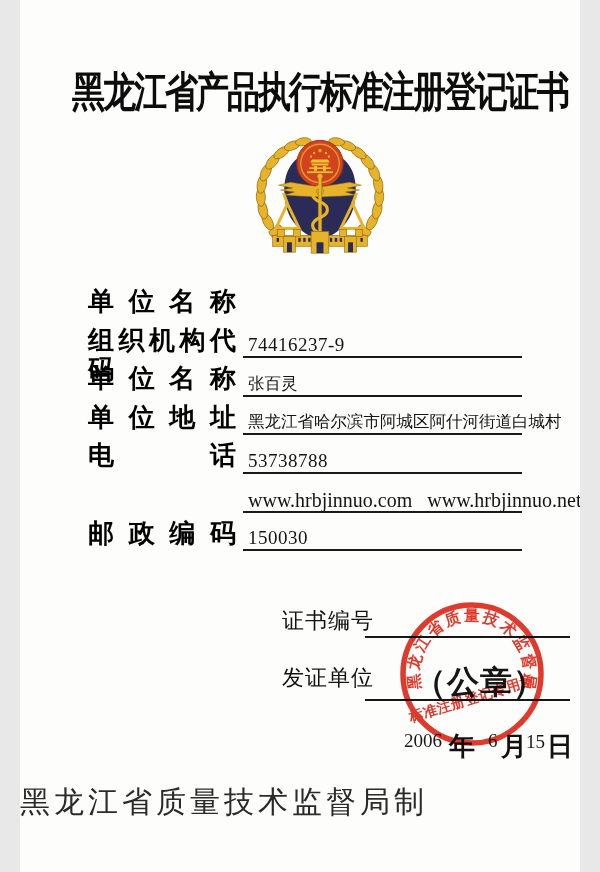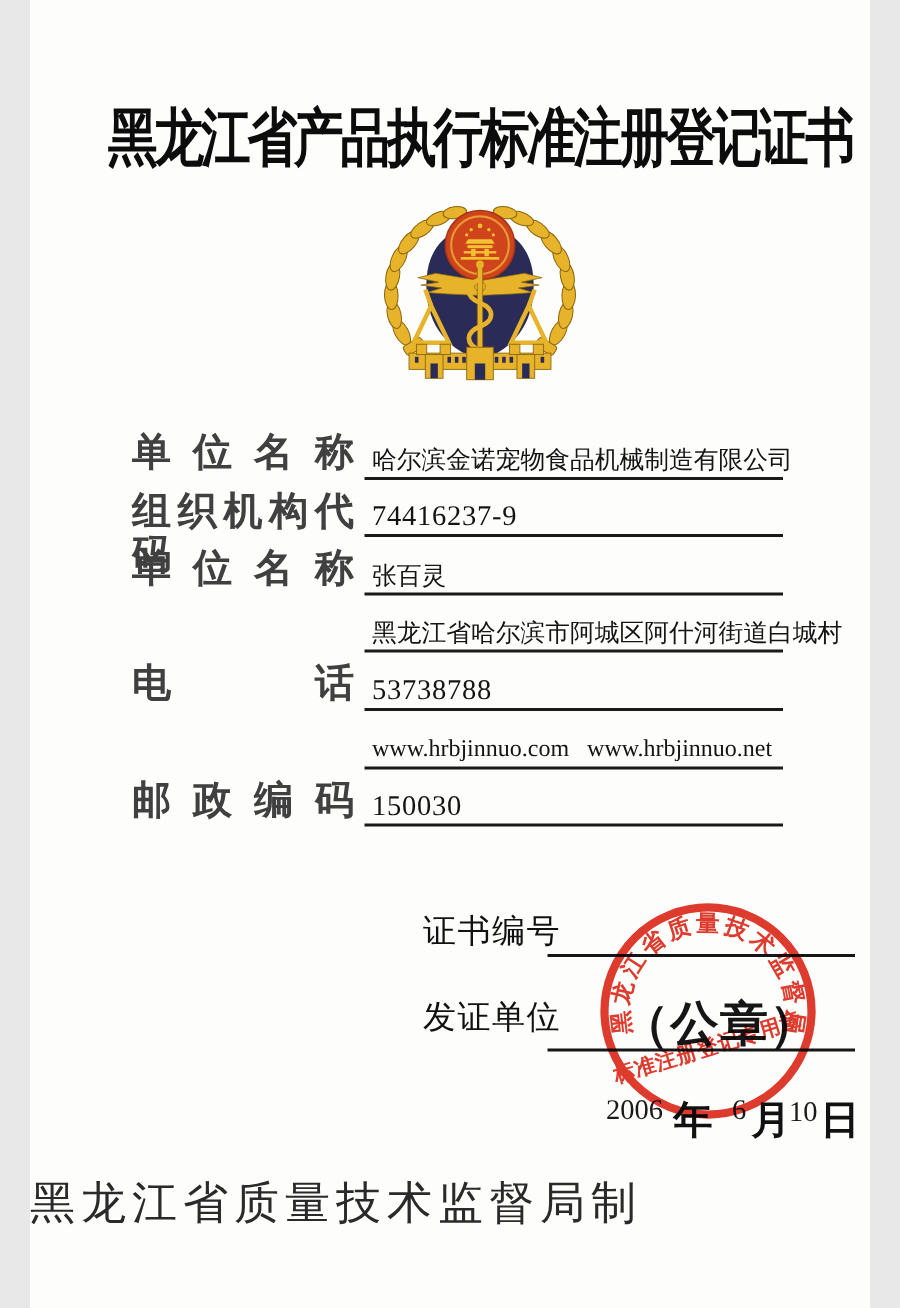--- a/index.html
+++ b/index.html
@@ -15,31 +15,31 @@
     transform:scaleY(1.27); transform-origin:top center; white-space:nowrap;
   }
   
   .emblem { position:absolute; left:231px; top:136px; width:138px; height:118px; }
   
   .fields { position:absolute; left:68px; top:286px; width:434px; }
   .field-row { position:relative; height:38.6px; }
   .field-label {
     position:absolute; left:0; top:1px; width:148px;
     font-size:26px; font-weight:bold; line-height:29px;
-    text-align:justify; text-align-last:justify; color:#404040;
+    text-align:justify; text-align-last:justify; color:#000000;
   }
   .field-value {
     position:absolute; left:155px; right:0; bottom:5px;
     border-bottom:2px solid #1a1a1a; padding:0 0 1px 5px;
     font-size:16.5px; line-height:20px; white-space:pre; overflow:visible;
   }
   .field-row:nth-child(2) .field-value,
   .field-row:nth-child(5) .field-value,
   .field-row:nth-child(7) .field-value { font-size:19px; letter-spacing:0.5px; }
-  .field-row:nth-child(6) .field-value { font-size:16px; }
+  .field-row:nth-child(6) .field-value { font-size:20px; }
   .field-row:nth-child(4) .field-value { white-space:nowrap; }
   
   .cert-label {
     position:absolute; font-size:22px; font-weight:normal; letter-spacing:1px;
     color:#111; white-space:nowrap;
   }
   .cert-no-label { left:262px; top:606px; }
   .issuer-label  { left:262px; top:663px; }
   .gongzhang { position:absolute; left:394px; top:661px; font-size:32px; font-weight:bold; color:#161616; letter-spacing:1px; }
   .rule { position:absolute; height:2px; background:#161616; }
@@ -157,31 +157,31 @@
           <rect x="85" y="102.5" width="2.4" height="4"></rect>
         <rect x="90" y="102.5" width="2.4" height="4"></rect>
           <rect x="111" y="102.5" width="2.4" height="4"></rect>
       </g>
     </g>
   </svg>
 
   <div class="fields">
     <div class="field-row">
       <span class="field-label">单位名称</span>
-      <span class="field-value">哈尔滨金诺宠物食品机械制造有限公司</span>
     </div>
     <div class="field-row">
       <span class="field-label">组织机构代码</span>
       <span class="field-value">74416237-9</span>
     </div>
     <div class="field-row">
       <span class="field-label">单位名称</span>
       <span class="field-value">张百灵</span>
     </div>
     <div class="field-row">
+      <span class="field-label">单位地址</span>
       <span class="field-value">黑龙江省哈尔滨市阿城区阿什河街道白城村</span>
     </div>
     <div class="field-row">
       <span class="field-label">电话</span>
       <span class="field-value">53738788</span>
     </div>
     <div class="field-row">
       <span class="field-value">www.hrbjinnuo.com   www.hrbjinnuo.net</span>
     </div>
     <div class="field-row">
@@ -193,21 +193,21 @@
   <div class="cert-label cert-no-label">证书编号</div>
   <div class="rule rule1"></div>
   <div class="cert-label issuer-label">发证单位</div>
   <div class="gongzhang">（公章）</div>
   <div class="rule rule2"></div>
 
   <span class="date-num d-year">2006</span>
   <span class="date-unit d-ynit">年</span>
   <span class="date-num d-month">6</span>
   <span class="date-unit d-mnit">月</span>
-  <span class="date-num d-day">10</span>
+  <span class="date-num d-day">15</span>
   <span class="date-unit d-dnit">日</span>
 
   <svg class="seal" viewBox="0 0 150 150" xmlns="http://www.w3.org/2000/svg">
     <defs>
       <path id="sealArc" d="M 24.1,89.6 A 53,53 0 1 1 125.9,89.6" fill="none"></path>
     </defs>
     <circle cx="75" cy="75" r="69" fill="none" stroke="#dd2a1b" stroke-width="5.5"></circle>
     <text font-size="15.5" fill="#dd2a1b" letter-spacing="2.5" font-family="'Liberation Serif','DejaVu Serif',serif" font-weight="bold">
       <textPath href="#sealArc">黑龙江省质量技术监督局</textPath>
     </text>

